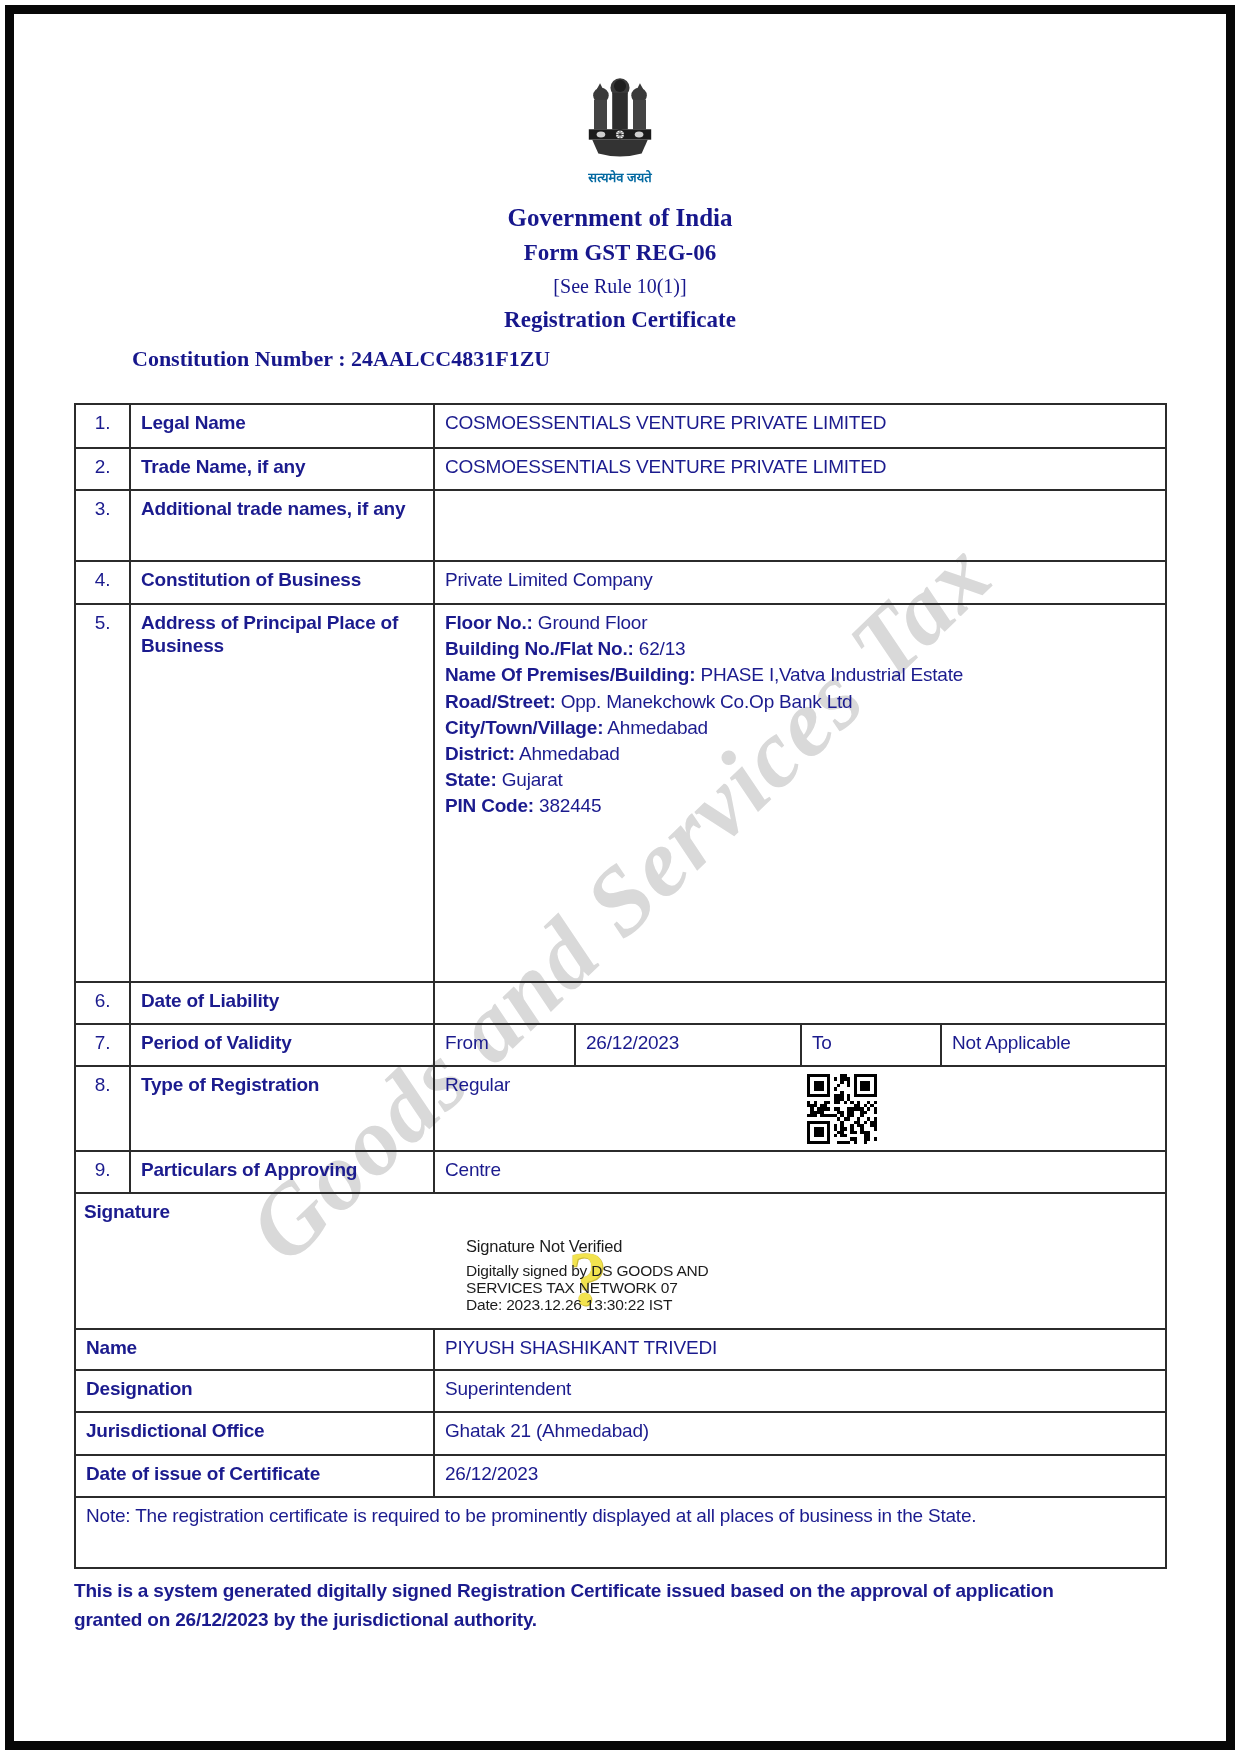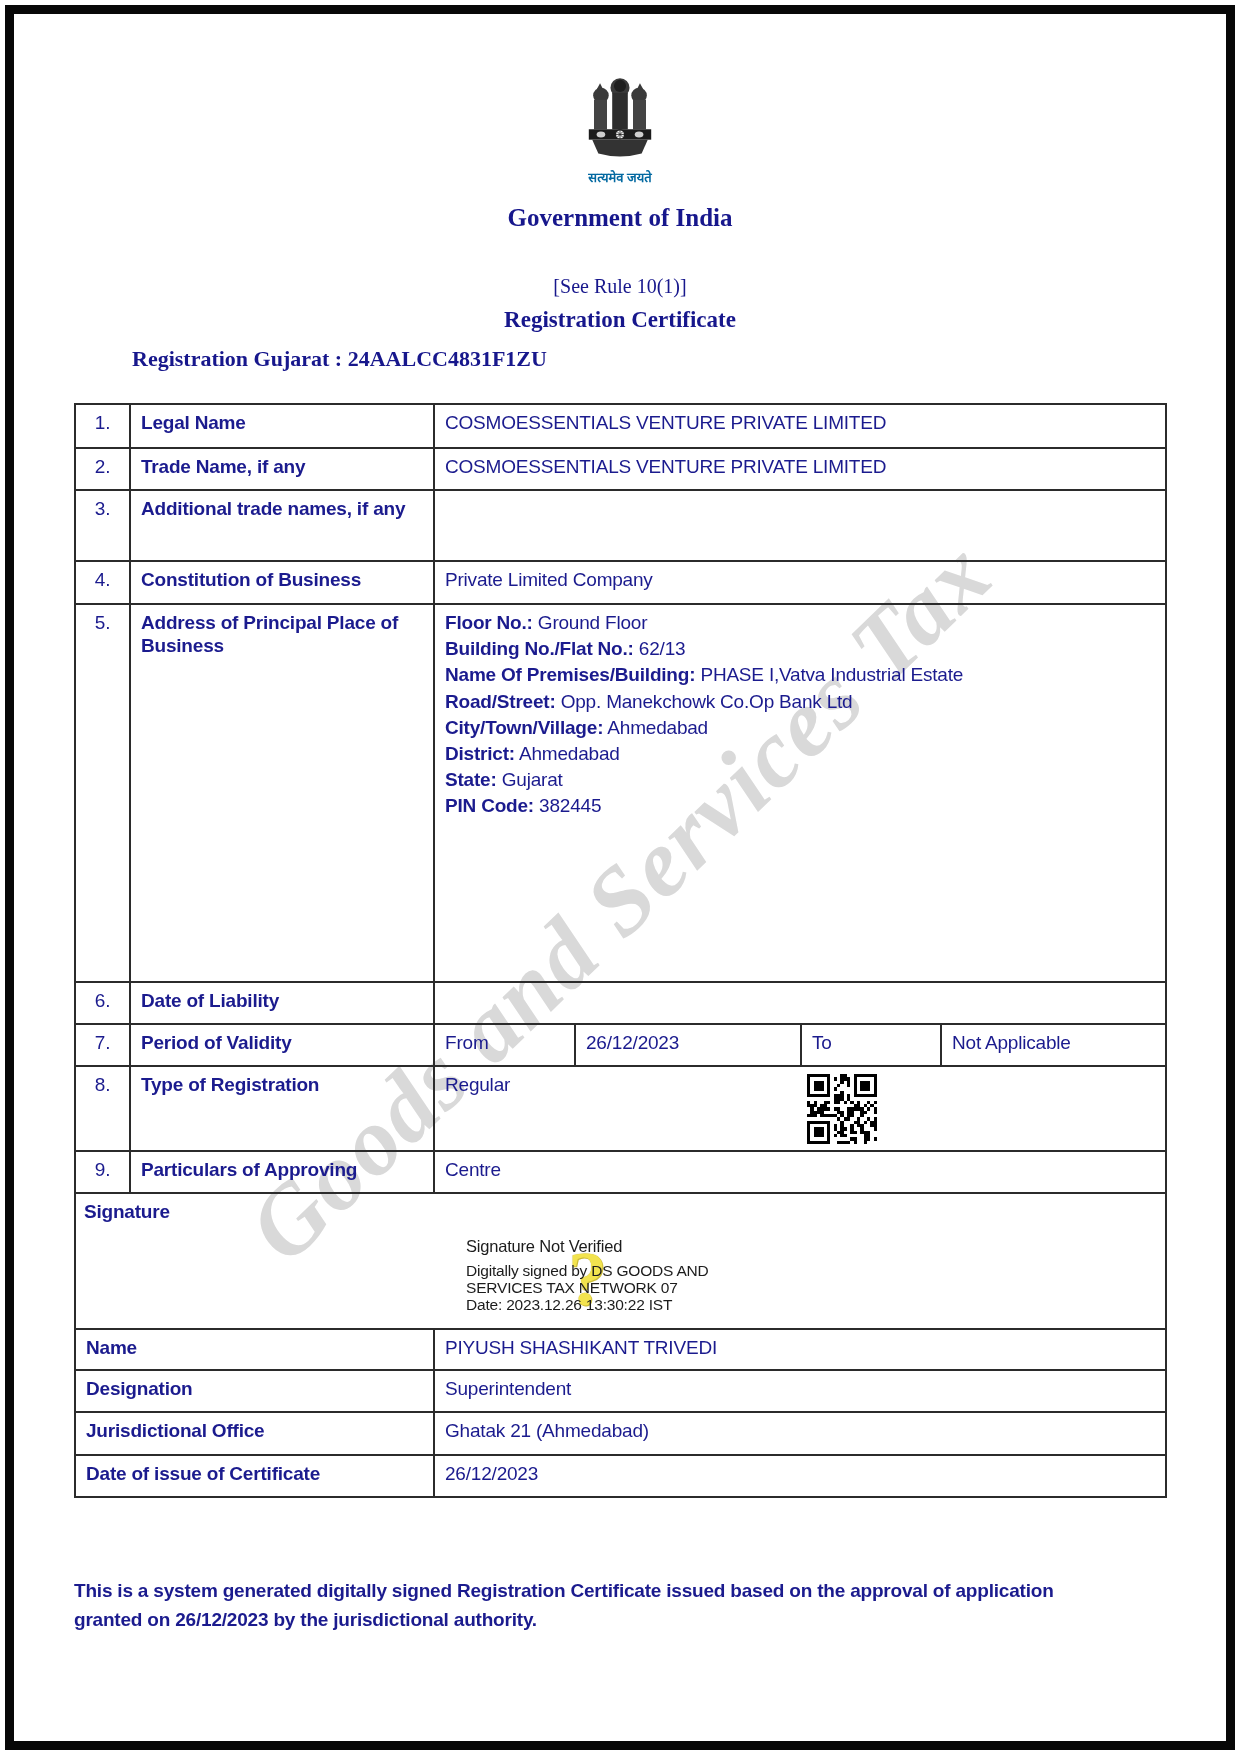--- a/index.html
+++ b/index.html
@@ -84,25 +84,26 @@
       <circle cx="60" cy="74" r="5.2" fill="none" stroke="#1c1c1c" stroke-width="1.4"></circle>
       <path d="M55,74 h10 M60,69 v10 M56.5,70.5 l7,7 M63.5,70.5 l-7,7" stroke="#1c1c1c" stroke-width="0.9"></path>
       <ellipse cx="38" cy="74" rx="5" ry="3.4" fill="#cfcfcf"></ellipse>
       <ellipse cx="82" cy="74" rx="5" ry="3.4" fill="#cfcfcf"></ellipse>
       <path d="M28,80 L92,80 L85,96 Q60,103 35,96 Z" fill="#333333"></path>
     </svg>
   </div>
   <div class="emblem-caption">सत्यमेव जयते</div>
 
   <div class="hdr t-gov">Government of India</div>
+  <div class="hdr t-form">Form GST REG-06</div>
   <div class="hdr t-rule">[See Rule 10(1)]</div>
   <div class="hdr t-cert">Registration Certificate</div>
 
   <div class="regline">
-    <span>Registration Gujarat :</span>
+    <span>Constitution Number :</span>
     <span>24AALCC4831F1ZU</span>
   </div>
 
   <div class="tbl-wrap">
     <table class="cert">
       <colgroup>
         <col style="width:55px">
           <col style="width:304px">
           <col style="width:141px">
         <col style="width:226px">
@@ -339,20 +340,23 @@
       </tr>
       <tr style="height:43px">
         <td class="lbl" colspan="2">Jurisdictional Office</td>
         <td class="val" colspan="4">Ghatak 21 (Ahmedabad)</td>
       </tr>
       <tr style="height:42px">
         <td class="lbl" colspan="2">Date of issue of Certificate</td>
         <td class="val" colspan="4">26/12/2023</td>
       </tr>
 
+      <tr style="height:71px">
+        <td class="note-cell" colspan="6">Note: The registration certificate is required to be prominently displayed at all places of business in the State.</td>
+      </tr>
     </tbody>
       </table>
   </div>
 
   <div class="footer-text">This is a system generated digitally signed Registration Certificate issued based on the approval of application granted on 26/12/2023 by the jurisdictional authority.</div>
 
   <div class="page-frame"></div>
 </div>
 
 </body></html>

